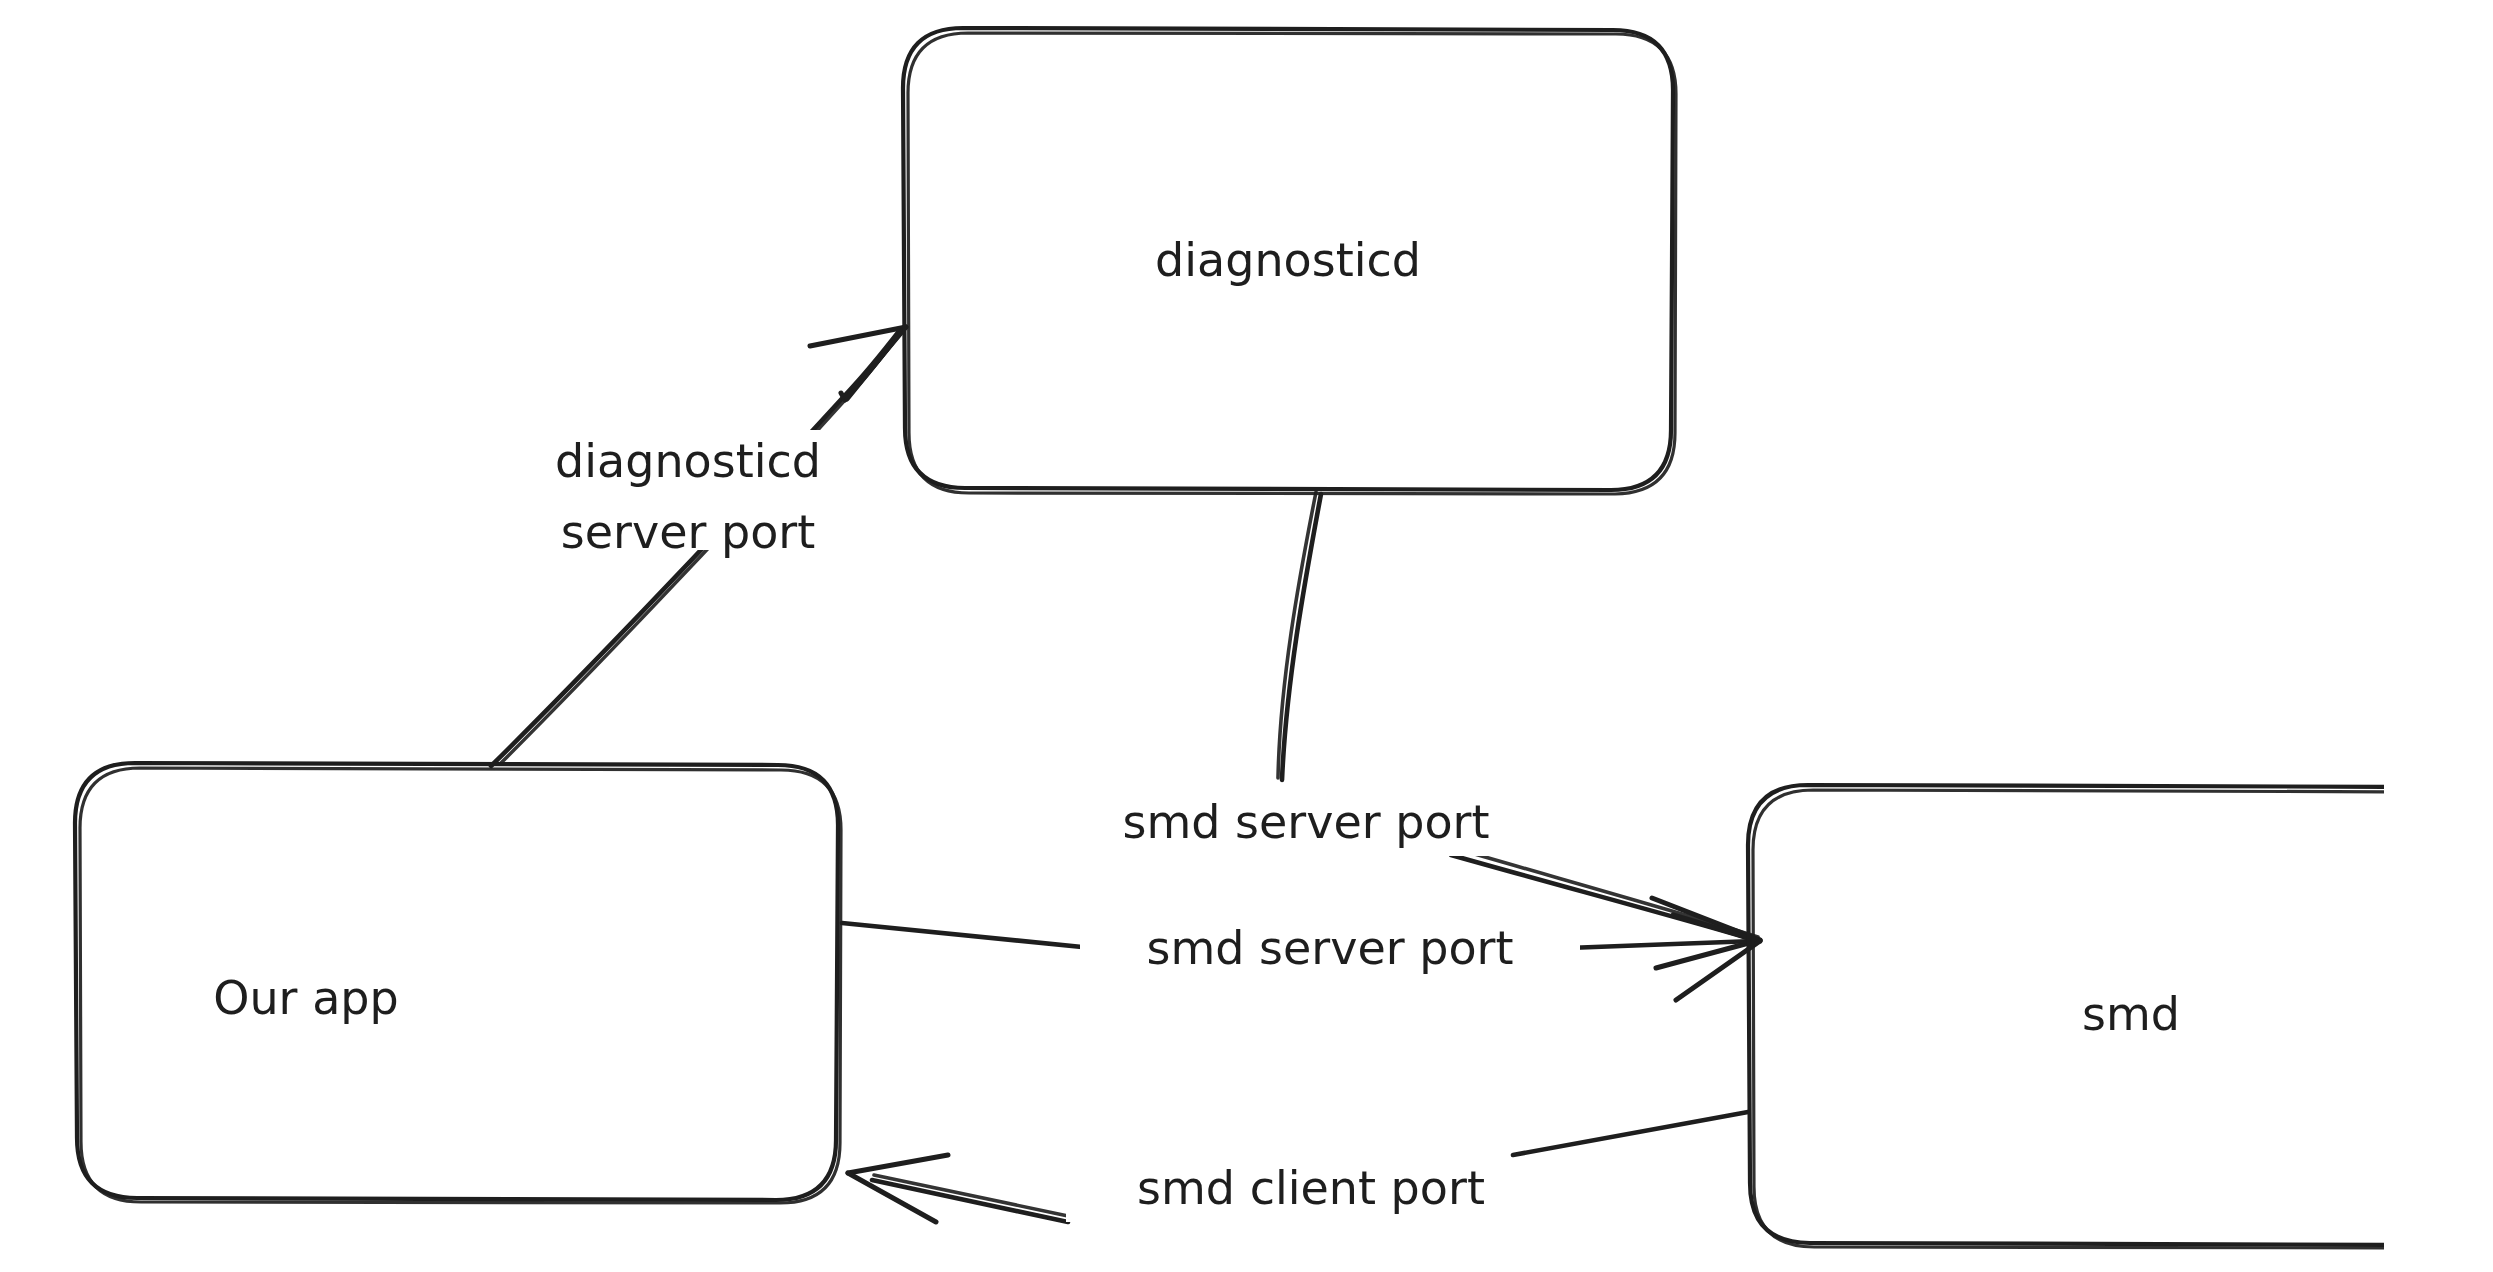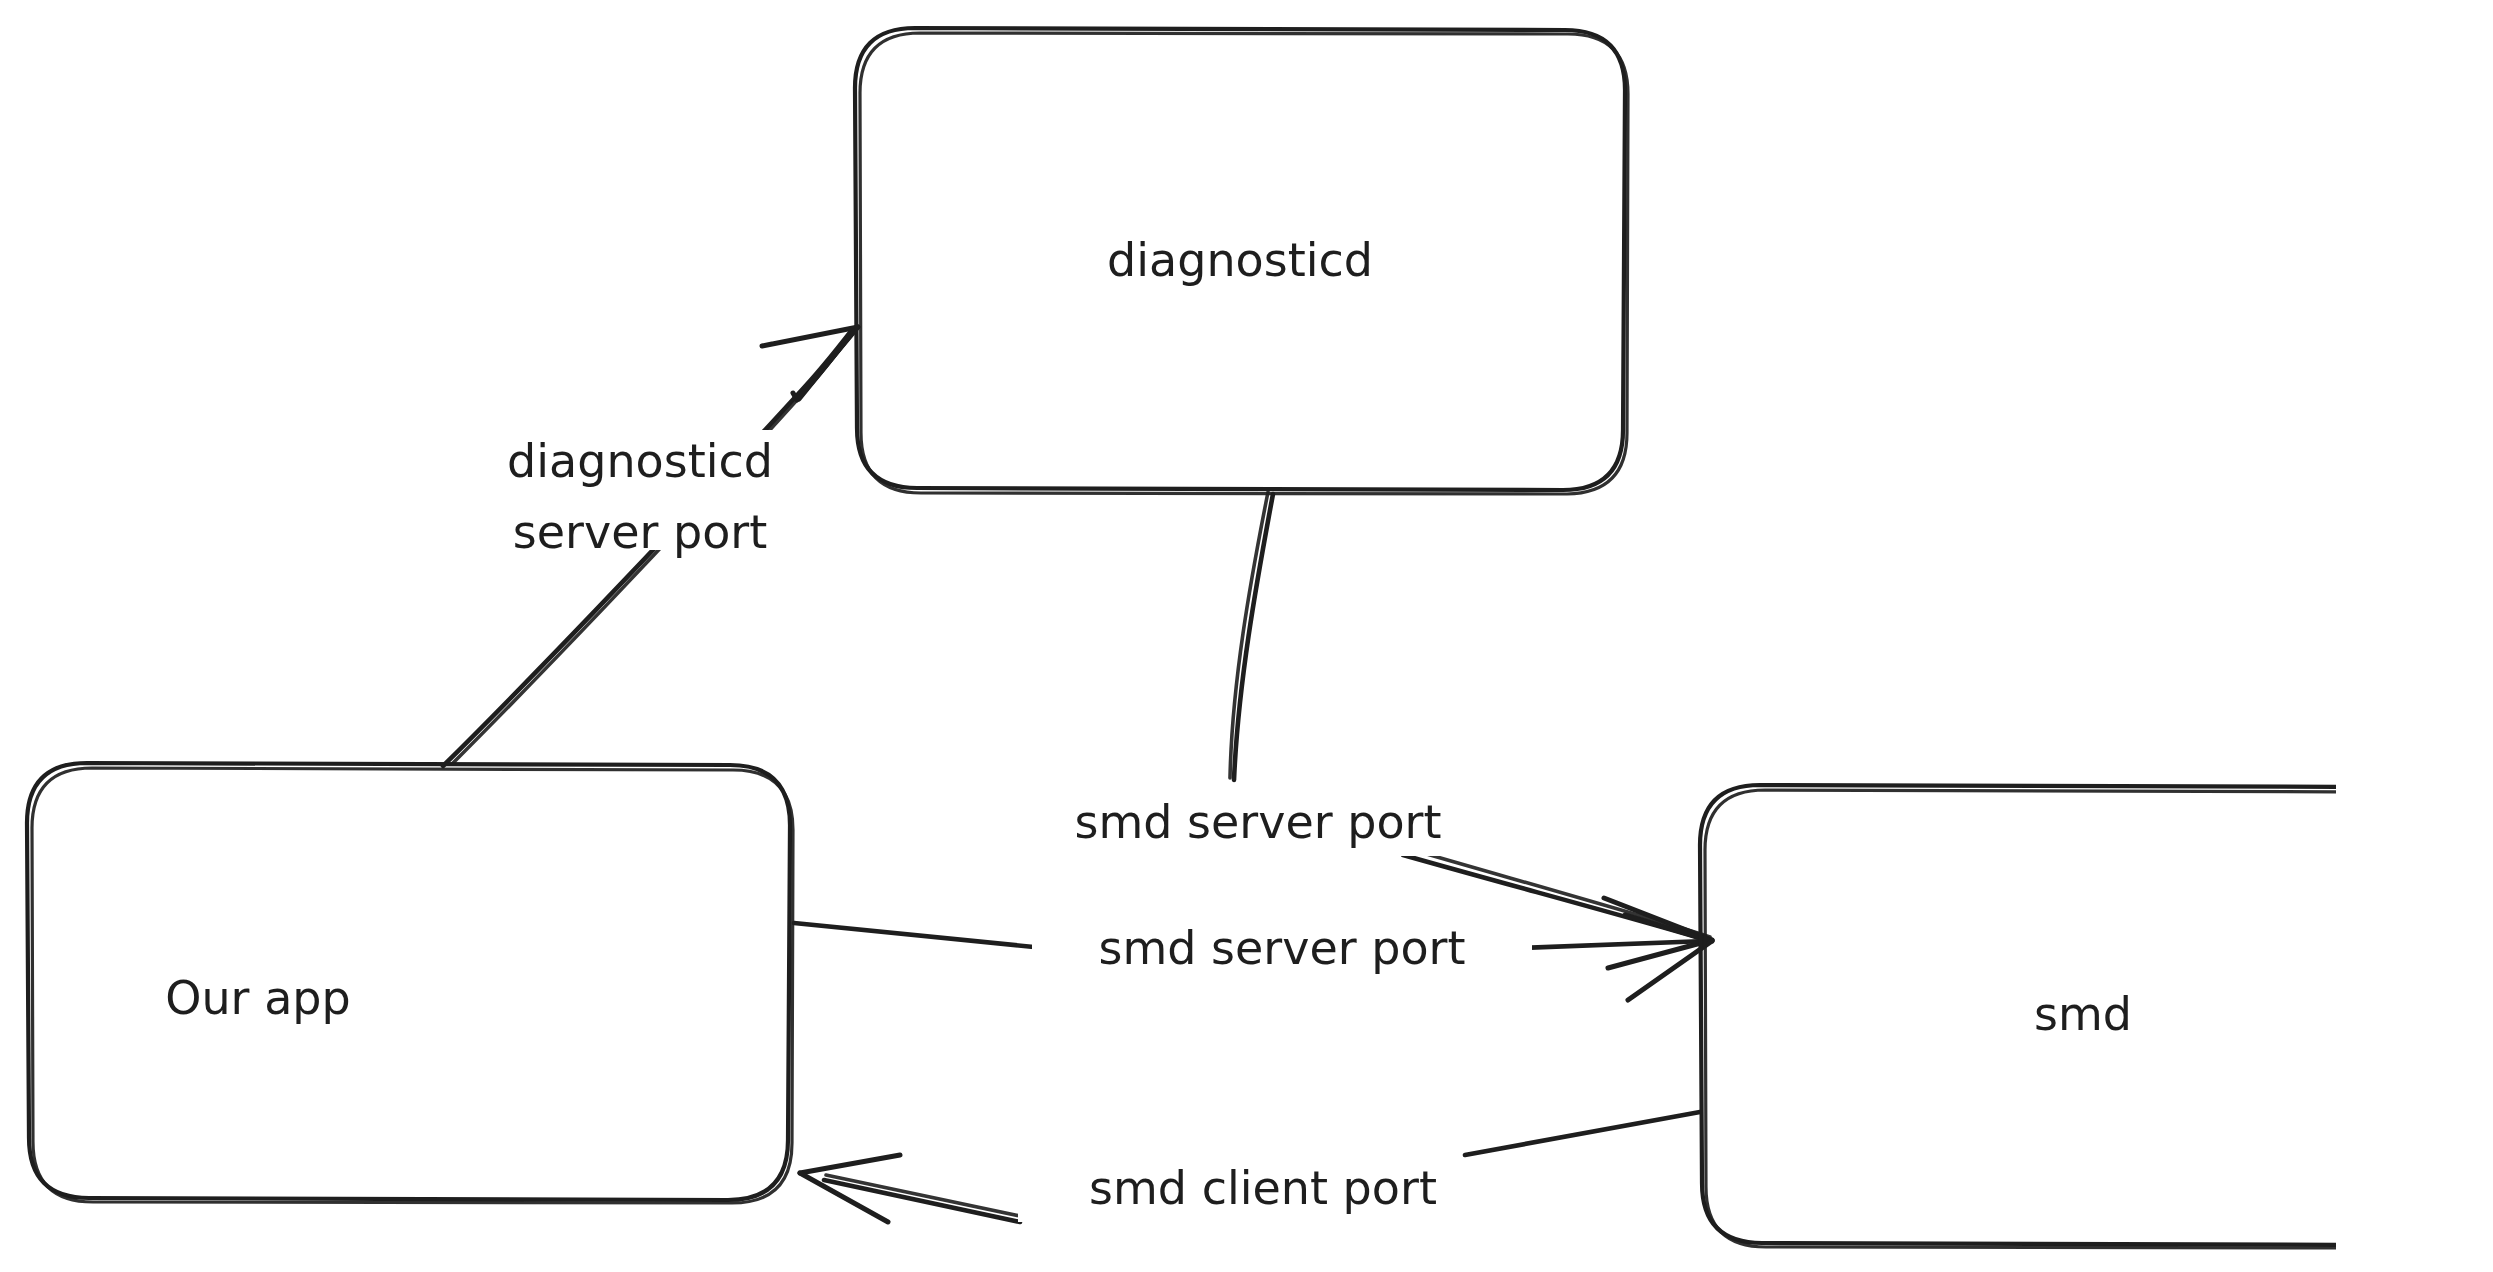--- a/index.html
+++ b/index.html
@@ -7,20 +7,21 @@
     padding: 0;
     background: #ffffff;
   }
   #canvas-root {
     position: relative;
     width: 2336px;
     height: 1272px;
     background: #ffffff;
     overflow: hidden;
     font-family: "DejaVu Sans", sans-serif;
+    margin-left: 48px;
   }
   svg.diagram-layer {
     position: absolute;
     inset: 0;
     width: 2493px;
     height: 1272px;
   }
   .node-label, .edge-label-line {
     font-family: "DejaVu Sans", sans-serif;
     font-weight: 400;

